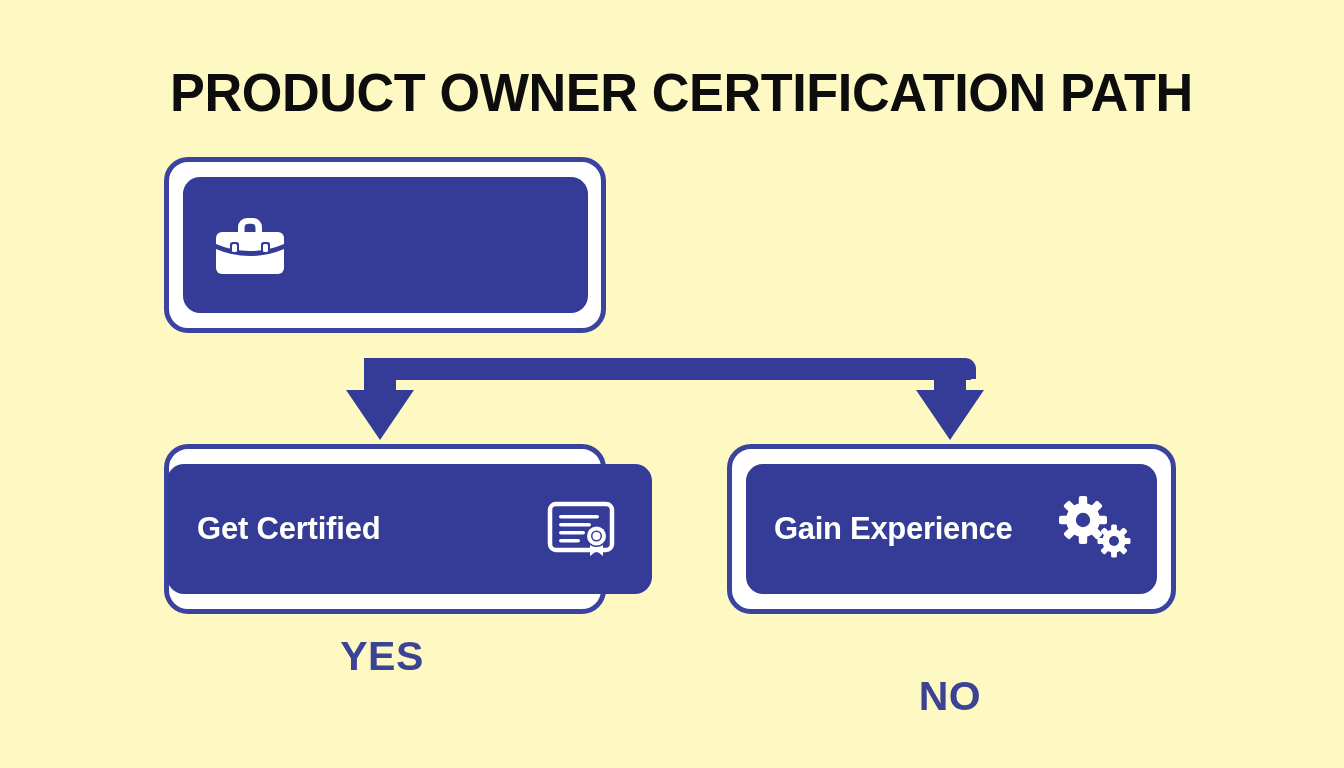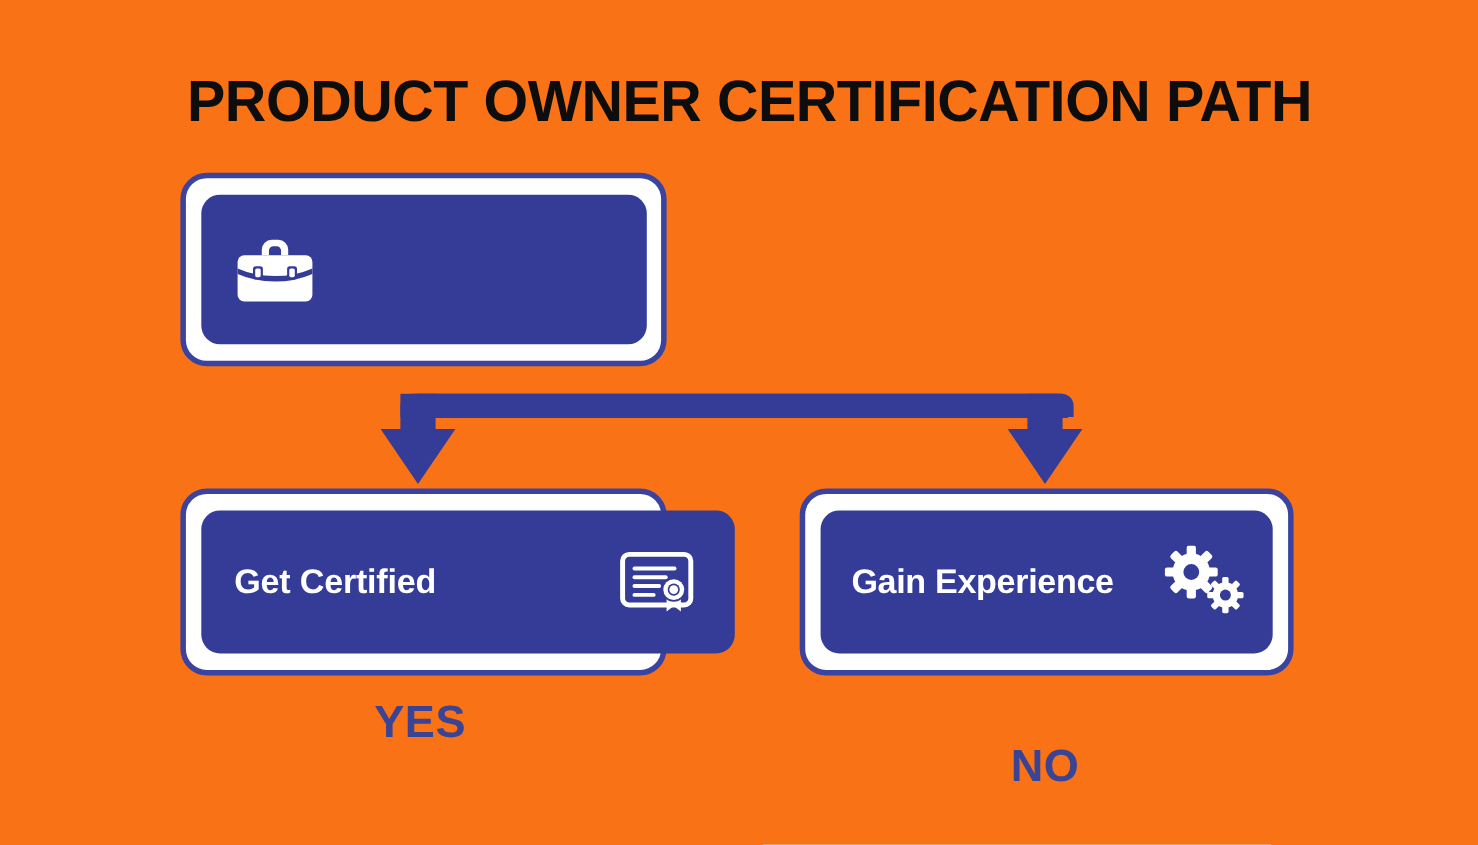--- a/index.html
+++ b/index.html
@@ -11,21 +11,21 @@
     width: 1344px;
     height: 768px;
     background: #fcfcfd;
     font-family: "Liberation Sans", sans-serif;
     overflow: hidden;
   }
   #canvas {
     position: relative;
     width: 1344px;
     height: 768px;
-    background: #f97316;
+    background: #fef9c3;
   }
 
   
   #page-title {
     position: absolute;
     left: 170px;
     top: 62px;
     width: 1040px;
     height: 62px;
     font-size: 53px;
@@ -63,21 +63,21 @@
   }
 
   
   #node-decision-outer { left: 164px; top: 157px; width: 442px; height: 176px; }
   #node-decision-inner { left: 183px; top: 177px; width: 405px; height: 136px;
                           padding: 0 26px 0 28px; }
   #node-decision-inner .node-label { font-size: 33px; line-height: 42px; letter-spacing: -0.2px; }
 
   
   #node-certified-outer { left: 164px; top: 444px; width: 442px; height: 170px; }
-  #node-certified-inner { left: 183px; top: 464px; width: 485px; height: 130px;
+  #node-certified-inner { left: 167px; top: 464px; width: 485px; height: 130px;
                            padding: 0 36px 0 30px; }
   #node-certified-inner .node-label { font-size: 31px; line-height: 38px; letter-spacing: -0.2px; }
 
   
   #node-experience-outer { left: 727px; top: 444px; width: 449px; height: 170px; }
   #node-experience-inner { left: 746px; top: 464px; width: 411px; height: 130px;
                             padding: 0 24px 0 28px; }
   #node-experience-inner .node-label { font-size: 31px; line-height: 38px; letter-spacing: -0.3px; }
 
   

